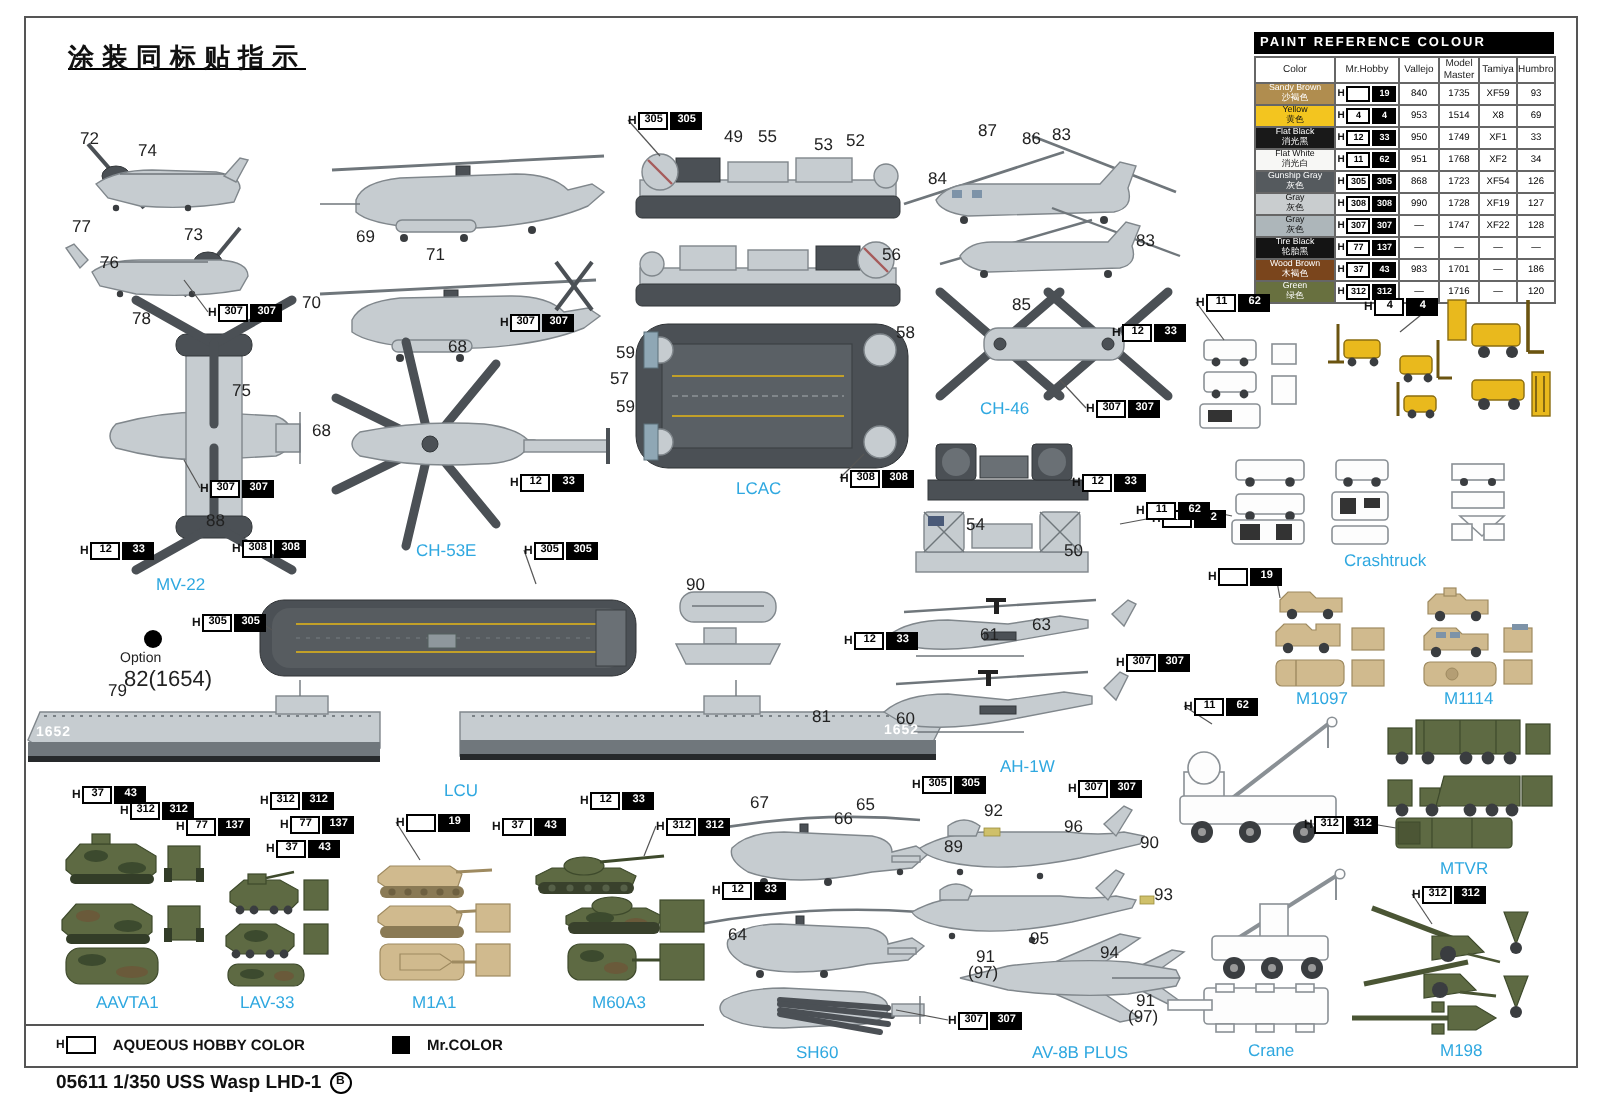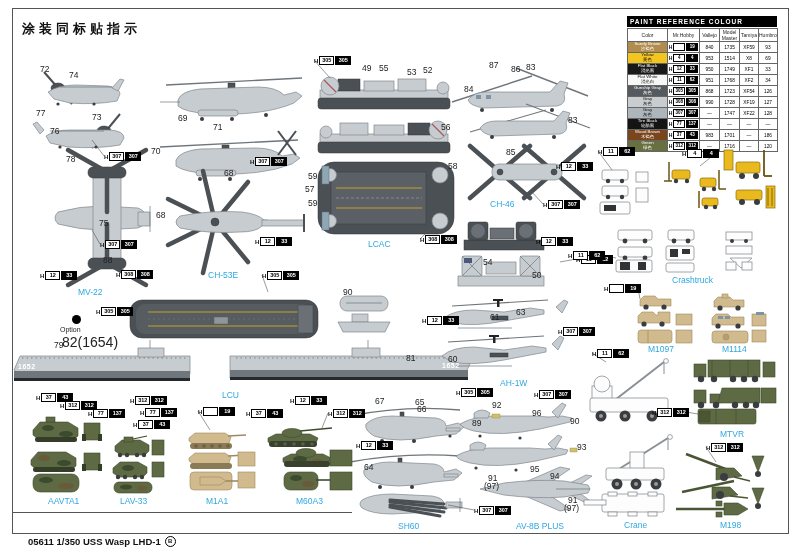--- a/index.html
+++ b/index.html
@@ -1,18 +1,18 @@
 <!DOCTYPE html>
 <html><head>
 <meta charset="utf-8">
 <style>
   html,body{margin:0;padding:0;background:#e8e8e8;font-family:"Liberation Sans",sans-serif;}
   .page{position:relative;width:800px;height:555px;background:#fff;overflow:hidden;}
   .frame{position:absolute;left:12px;top:8px;width:775px;height:524px;border:1px solid #555;}
-  .titleblock{position:absolute;left:22px;top:20px;}
+  .titleblock{position:absolute;left:34px;top:20px;text-decoration:underline;}
   .title-cn{font-size:13px;font-weight:bold;letter-spacing:4px;color:#111;}
   .title-en{font-size:15px;font-weight:bold;color:#111;margin-top:2px;}
   
   .ptable{position:absolute;left:627px;top:16px;width:150px;}
   .pt-title{background:#000;color:#fff;font-size:6.5px;font-weight:bold;letter-spacing:1px;padding:2px 3px;}
   table.pt{border-collapse:collapse;table-layout:fixed;width:150px;margin-top:1px;}
   table.pt td,table.pt th{border:0.5px solid #666;font-size:4.8px;text-align:center;padding:0;height:10px;overflow:hidden;}
   table.pt th{font-weight:normal;font-size:5px;color:#222;}
   .sw-name{font-size:4.4px;line-height:1.1;}
   .chip,.mini-chip{display:inline-flex;align-items:center;gap:1px;}
@@ -20,21 +20,21 @@
   .cA{display:inline-block;min-width:11px;height:7px;line-height:7px;border:1px solid #000;background:#fff;color:#000;font-size:5.5px;font-weight:bold;text-align:center;padding:0 1px;}
   .cM{display:inline-block;min-width:12px;height:7px;line-height:7px;border:1px solid #000;background:#000;color:#fff;font-size:5.5px;font-weight:bold;text-align:center;padding:0 1px;}
   .mini .cH{font-size:5px;}
   .mini .cA,.mini .cM{min-width:8px;height:6px;line-height:6px;font-size:4.5px;}
   
   #anno{position:absolute;inset:0;pointer-events:none;}
   .callout{position:absolute;display:flex;align-items:center;gap:1px;}
   .pnum{position:absolute;font-size:8.5px;color:#222;white-space:nowrap;}
   .glabel{position:absolute;font-size:8.5px;color:#2fa8e0;white-space:nowrap;}
   .note-small{position:absolute;font-size:7px;color:#222;}
-  .note-decal{position:absolute;font-size:14px;color:#222;}
+  .note-decal{position:absolute;font-size:11px;color:#222;}
   .note-hull{position:absolute;font-size:7px;font-weight:bold;color:#fff;letter-spacing:0.5px;}
   .note-dot{position:absolute;width:9px;height:9px;border-radius:50%;background:#000;}
   .art{position:absolute;left:0;top:0;}
   
   .sep{position:absolute;left:12px;top:512px;width:340px;height:1px;background:#555;}
   .legend{position:absolute;left:28px;top:518px;display:flex;align-items:center;gap:8px;font-size:7.5px;font-weight:bold;color:#111;}
   .legend .gap{width:28px;}
   .blackbox{display:inline-block;width:7px;height:7px;background:#000;border:1px solid #000;}
   .footer{position:absolute;left:28px;top:536px;font-size:9.5px;font-weight:bold;color:#111;display:flex;align-items:center;gap:4px;}
   .circleB{display:inline-block;width:9px;height:9px;border:1px solid #000;border-radius:50%;font-size:6px;line-height:9px;text-align:center;font-weight:bold;}
@@ -977,21 +977,21 @@
         <span class="cH">H</span>
         <span class="cA">307</span>
         <span class="cM">307</span>
       </div>
       <div class="pnum" style="left: 40px; top: 64px;">72</div>
       <div class="pnum" style="left: 69px; top: 70px;">74</div>
       <div class="pnum" style="left: 36px; top: 108px;">77</div>
       <div class="pnum" style="left: 50px; top: 126px;">76</div>
       <div class="pnum" style="left: 92px; top: 112px;">73</div>
       <div class="pnum" style="left: 66px; top: 154px;">78</div>
-      <div class="pnum" style="left: 99px; top: 190px; margin-top: 28px;">75</div>
+      <div class="pnum" style="left: 116px; top: 190px;">75</div>
       <div class="pnum" style="left: 103px; top: 255px;">88</div>
       <div class="pnum" style="left: 178px; top: 113px;">69</div>
       <div class="pnum" style="left: 213px; top: 122px;">71</div>
       <div class="pnum" style="left: 151px; top: 146px;">70</div>
       <div class="pnum" style="left: 224px; top: 168px;">68</div>
       <div class="pnum" style="left: 156px; top: 210px;">68</div>
       <div class="pnum" style="left: 362px; top: 63px;">49</div>
       <div class="pnum" style="left: 379px; top: 63px;">55</div>
       <div class="pnum" style="left: 407px; top: 67px;">53</div>
       <div class="pnum" style="left: 423px; top: 65px;">52</div>
@@ -1009,28 +1009,28 @@
       <div class="pnum" style="left: 568px; top: 115px;">83</div>
       <div class="pnum" style="left: 506px; top: 147px;">85</div>
       <div class="pnum" style="left: 343px; top: 287px;">90</div>
       <div class="pnum" style="left: 54px; top: 340px;">79</div>
       <div class="pnum" style="left: 358px; top: 353px; margin-left: 48px;">81</div>
       <div class="pnum" style="left: 490px; top: 312px;">61</div>
       <div class="pnum" style="left: 516px; top: 307px;">63</div>
       <div class="pnum" style="left: 448px; top: 354px;">60</div>
       <div class="pnum" style="left: 375px; top: 396px;">67</div>
       <div class="pnum" style="left: 417px; top: 404px;">66</div>
-      <div class="pnum" style="left: 415px; top: 397px;">65</div>
+      <div class="pnum" style="left: 428px; top: 397px;">65</div>
       <div class="pnum" style="left: 364px; top: 462px;">64</div>
       <div class="pnum" style="left: 492px; top: 400px;">92</div>
       <div class="pnum" style="left: 532px; top: 408px;">96</div>
       <div class="pnum" style="left: 472px; top: 418px;">89</div>
       <div class="pnum" style="left: 570px; top: 416px;">90</div>
       <div class="pnum" style="left: 577px; top: 442px;">93</div>
-      <div class="pnum" style="left: 530px; top: 464px;">95</div>
+      <div class="pnum" style="left: 515px; top: 464px;">95</div>
       <div class="pnum" style="left: 488px; top: 473px;">91</div>
       <div class="pnum" style="left: 484px; top: 481px;">(97)</div>
       <div class="pnum" style="left: 550px; top: 471px;">94</div>
       <div class="pnum" style="left: 568px; top: 495px;">91</div>
       <div class="pnum" style="left: 564px; top: 503px;">(97)</div>
       <div class="glabel" style="left: 78px; top: 287px; color: rgb(47, 168, 224);">MV-22</div>
       <div class="glabel" style="left: 208px; top: 270px; color: rgb(47, 168, 224);">CH-53E</div>
       <div class="glabel" style="left: 368px; top: 239px; color: rgb(47, 168, 224);">LCAC</div>
       <div class="glabel" style="left: 490px; top: 199px; color: rgb(47, 168, 224);">CH-46</div>
       <div class="glabel" style="left: 222px; top: 390px; color: rgb(47, 168, 224);">LCU</div>
@@ -1048,18 +1048,28 @@
       <div class="glabel" style="left: 624px; top: 520px; color: rgb(47, 168, 224);">Crane</div>
       <div class="glabel" style="left: 720px; top: 520px; color: rgb(47, 168, 224);">M198</div>
       <div class="note-dot" style="left: 72px; top: 315px;"></div>
       <div class="note-small" style="left: 60px; top: 326px;">Option</div>
       <div class="note-decal" style="left: 62px; top: 334px;">82(1654)</div>
       <div class="note-hull" style="left: 18px; top: 363px;">1652</div>
       <div class="note-hull" style="left: 442px; top: 362px;">1652</div>
     </div>
 
   <div class="sep"></div>
+  <div class="legend">
+    <span class="chip">
+      <span class="cH">H</span>
+        <span class="cA"></span>
+    </span>
+    <span>AQUEOUS HOBBY COLOR</span>
+    <span class="gap"></span>
+    <span class="blackbox"></span>
+    <span>Mr.COLOR</span>
+  </div>
 
   <div class="footer">
     <span>05611 1/350 USS Wasp LHD-1</span>
     <span class="circleB">B</span>
   </div>
 </div>
 
 </body></html>

